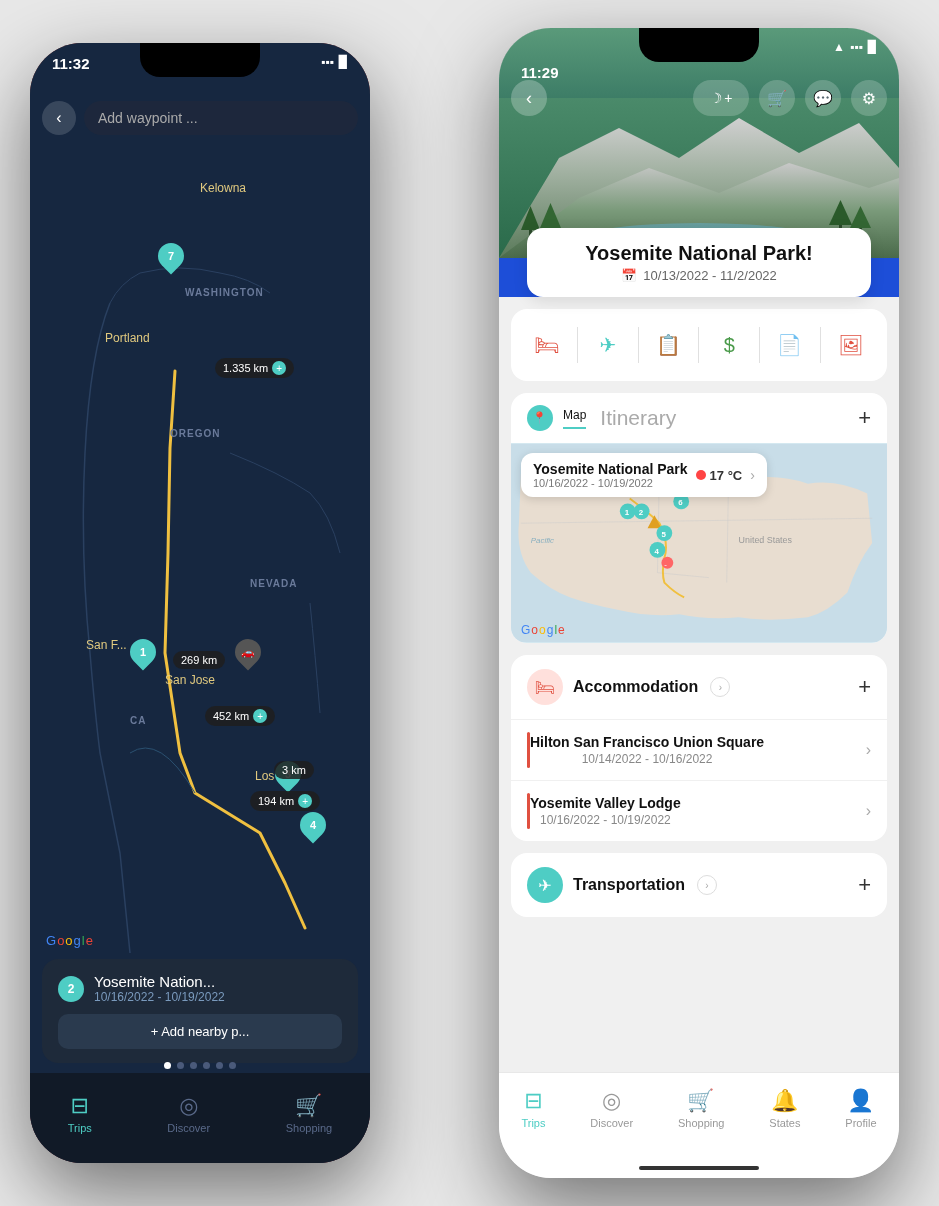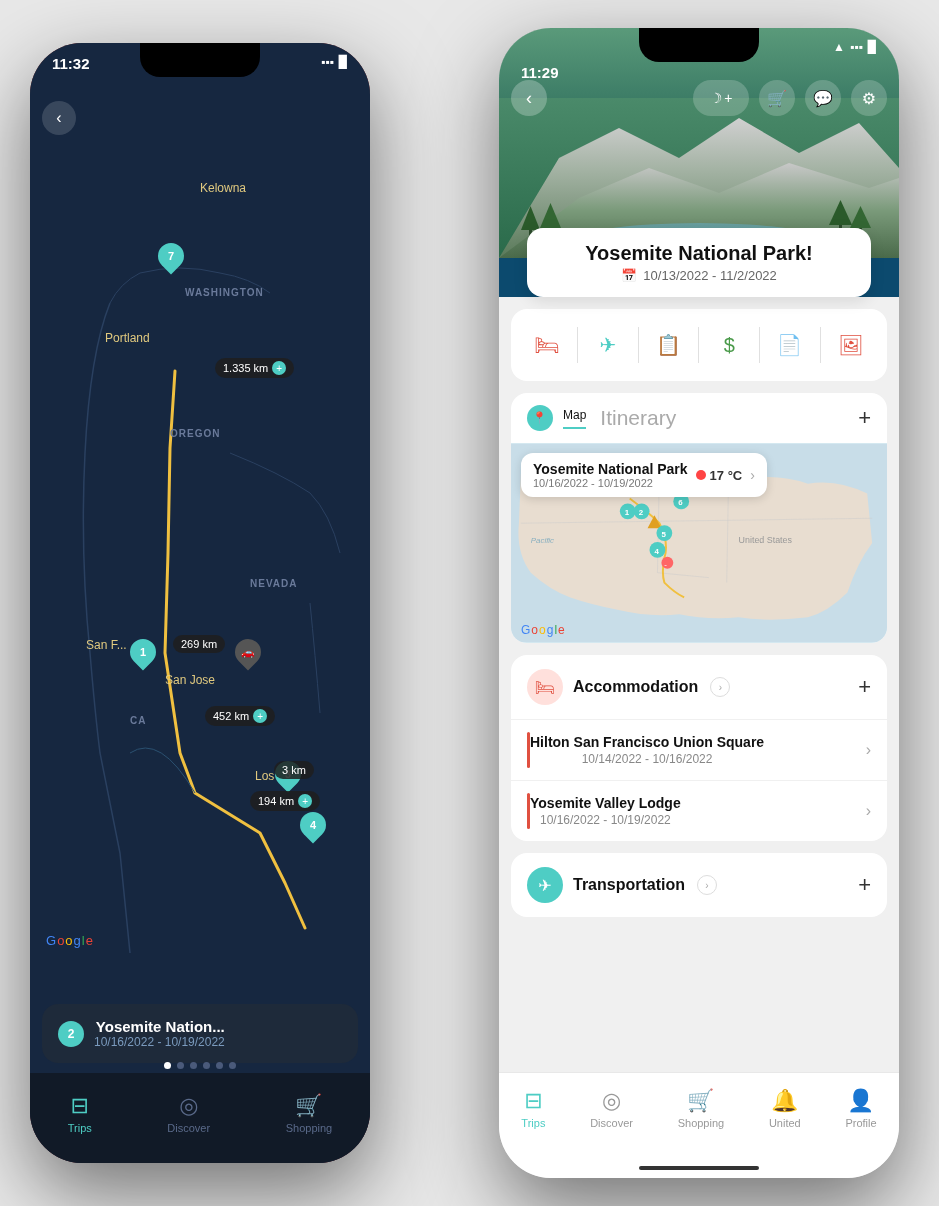--- a/index.html
+++ b/index.html
@@ -212,22 +212,21 @@
       width: 26px; height: 26px;
       background: #4ecdc4;
       border-radius: 50%;
       display: flex; align-items: center; justify-content: center;
       color: #fff; font-size: 12px; font-weight: 700;
       flex-shrink: 0;
     }
     .card-info .card-title {
       color: #fff;
       font-size: 15px;
-      font-weight: 700;
-      text-align: right;
+      font-weight: 400;
     }
     .card-info .card-sub {
       color: #7a9abd;
       font-size: 12px;
     }
     .add-nearby-btn {
       margin-top: 10px;
       background: #2a3a4e;
       border-radius: 10px;
       padding: 10px;
@@ -664,20 +663,23 @@
       <div class="status-bar">
         <span class="status-time">11:32</span>
         <div class="status-icons">
           <span>▪▪▪</span>
           <span>▉</span>
         </div>
       </div>
 
       <div class="left-topbar">
         <div class="back-btn-left">‹</div>
+        <div class="search-bar-left">
+          <span>Add waypoint ...</span>
+        </div>
       </div>
 
       <span class="city-label" style="left:170px;top:138px">Kelowna</span>
       <span class="city-label" style="left:75px;top:288px">Portland</span>
       <span class="city-label" style="left:135px;top:630px">San Jose</span>
       <span class="city-label" style="left:56px;top:595px">San F...</span>
       <span class="city-label" style="left:225px;top:726px">Los A...</span>
 
       <span class="state-label" style="left:155px;top:244px">WASHINGTON</span>
       <span class="state-label" style="left:140px;top:385px">OREGON</span>
@@ -707,21 +709,21 @@
       <div class="map-pin" style="left:270px;top:769px">
         <div class="pin-dot">
             <span>4</span>
           </div>
       </div>
 
       <div class="dist-badge" style="left:185px;top:315px">
         <span>1.335 km</span>
         <div class="plus">+</div>
       </div>
-      <div class="dist-badge" style="left:143px;top:592px">
+      <div class="dist-badge" style="left:143px;top:608px">
         <span>269 km</span>
       </div>
       <div class="dist-badge" style="left:175px;top:663px">
         <span>452 km</span>
         <div class="plus">+</div>
       </div>
       <div class="dist-badge" style="left:220px;top:748px">
         <span>194 km</span>
         <div class="plus">+</div>
       </div>
@@ -741,20 +743,21 @@
       <div class="bottom-card-left">
         <div class="card-row">
           <div class="num-badge">
             <span>2</span>
           </div>
           <div class="card-info">
             <div class="card-title">Yosemite Nation...</div>
             <div class="card-sub">10/16/2022 - 10/19/2022</div>
           </div>
         </div>
+        <div class="add-nearby-btn">+ Add nearby p...</div>
       </div>
 
       <div class="dot-indicators">
         <div class="dot active"></div>
         <div class="dot"></div>
         <div class="dot"></div>
         <div class="dot"></div>
         <div class="dot"></div>
         <div class="dot"></div>
       </div>
@@ -839,21 +842,21 @@
             <div class="topbar-icon-btn">
               <span>💬</span>
             </div>
             <div class="topbar-icon-btn">
               <span>⚙</span>
             </div>
           </div>
         </div>
       </div>
 
-      <div style="background:#0c4a6e; padding: 0 14px;">
+      <div style="background:#1d4ed8; padding: 0 14px;">
         <div class="title-card">
           <div class="trip-title">Yosemite National Park!</div>
           <div class="trip-dates">
             <span>📅</span>
             <span>10/13/2022 - 11/2/2022</span>
           </div>
         </div>
       </div>
 
       <div class="scroll-area">
@@ -983,21 +986,21 @@
         <div class="nav-item-right">
           <span class="nav-icon-r">◎</span>
           <span>Discover</span>
         </div>
         <div class="nav-item-right">
           <span class="nav-icon-r">🛒</span>
           <span>Shopping</span>
         </div>
         <div class="nav-item-right">
           <span class="nav-icon-r">🔔</span>
-          <span>United</span>
+          <span>States</span>
         </div>
         <div class="nav-item-right">
           <span class="nav-icon-r">👤</span>
           <span>Profile</span>
         </div>
       </div>
 
       <div class="home-indicator">
         <div class="home-bar"></div>
       </div>

